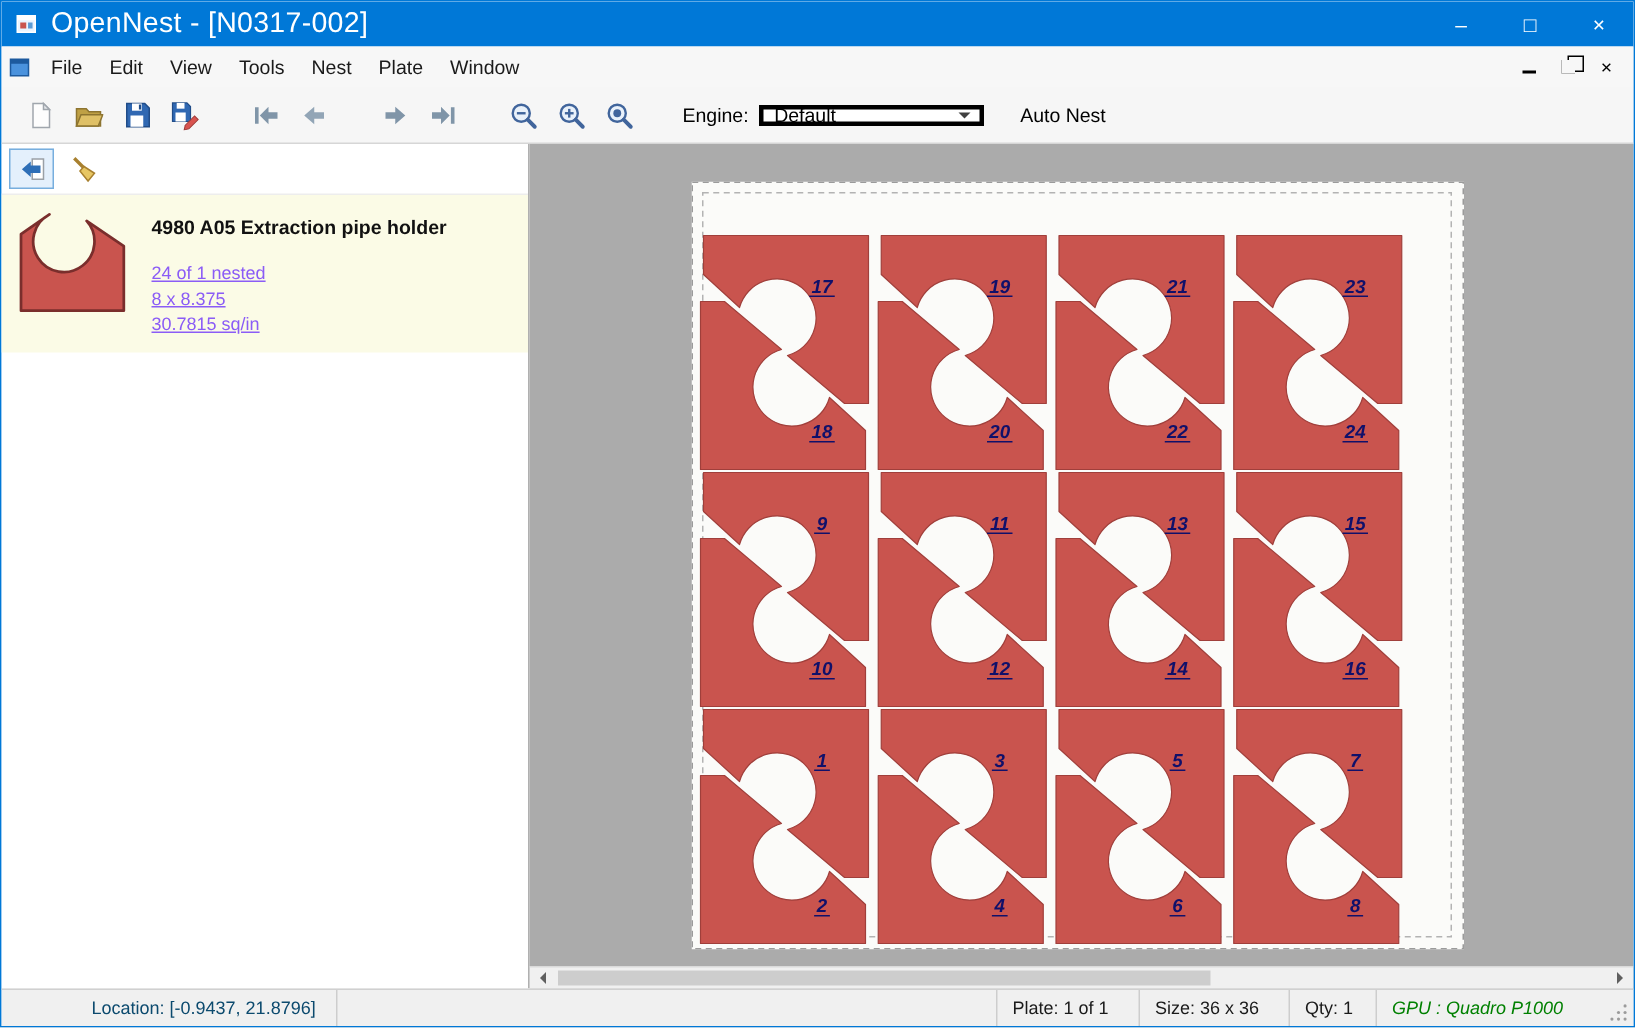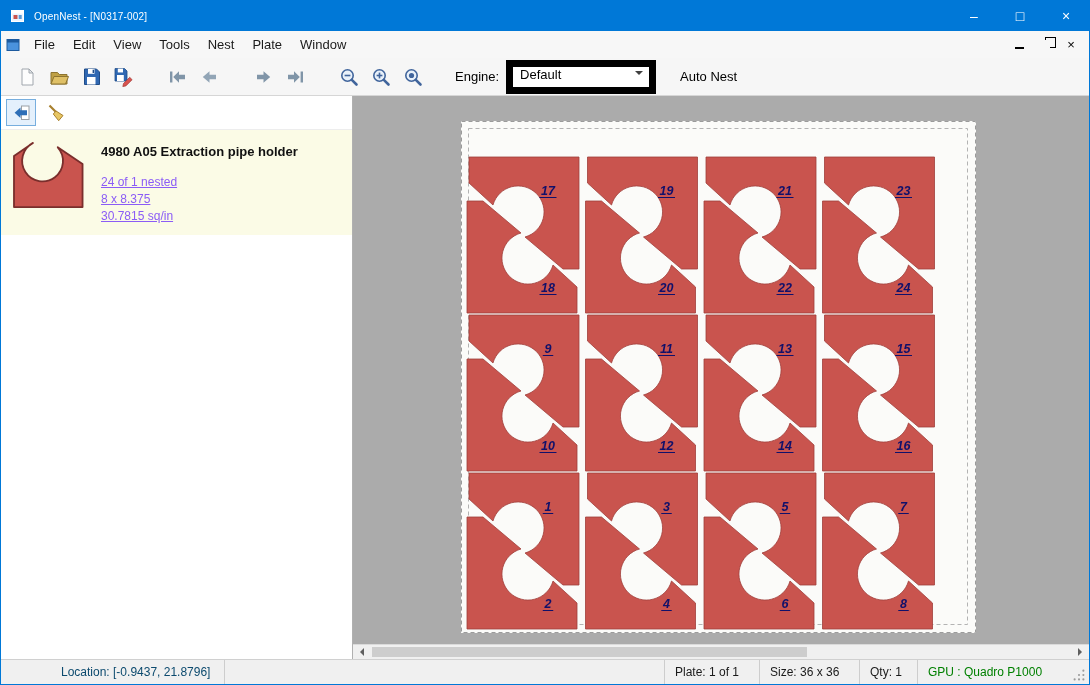--- a/index.html
+++ b/index.html
@@ -5,40 +5,40 @@
   * { margin:0; padding:0; box-sizing:border-box; }
   html,body { background:#fff; }
   .window{
     position:relative; width:1090px; height:685px;
     border:1px solid #0078d7; background:#fff; overflow:hidden;
     font-family:"Liberation Sans", sans-serif;
   }
   
   .titlebar{height:30px;background:#0078d7;display:flex;align-items:center;color:#fff;}
   .title-icon{width:16px;height:16px;margin:0 8px 0 9px;flex:none;}
-  .title-text{font-size:10px;letter-spacing:.2px;}
+  .title-text{font-size:19px;letter-spacing:.2px;}
   .tb-btns{margin-left:auto;display:flex;height:100%;}
   .tb-btn{width:46px;height:100%;display:flex;align-items:center;justify-content:center;font-size:14px;color:#fff;}
   
   .menubar{height:27px;background:#f7f7f7;display:flex;align-items:stretch;font-size:13px;color:#1a1a1a;}
   .mdi-doc{width:24px;display:flex;align-items:center;justify-content:center;}
   .menu-item{padding:0 9px;display:flex;align-items:center;}
   .mdi-controls{margin-left:auto;display:flex;align-items:center;gap:6px;padding-right:8px;}
   .mdi-btn{width:20px;height:18px;display:flex;align-items:center;justify-content:center;color:#000;}
   .glyph-min{width:9px;border-bottom:2px solid #000;height:2px;margin-top:7px;}
   .glyph-restore{position:relative;width:9px;height:9px;border:1px solid #000;background:#f7f7f7;}
   .glyph-restore::before{content:"";position:absolute;top:-4px;left:3px;width:9px;height:9px;border:1px solid #000;}
   .glyph-restore::after{content:"";position:absolute;top:-1px;left:-1px;width:9px;height:9px;background:#f7f7f7;}
   .glyph-close{font-size:13px;line-height:1;}
   
   .toolbar{height:38px;background:#f6f6f6;border-bottom:1px solid #d6d6d6;display:flex;align-items:center;padding:0 10px;}
   .tool-btn{width:32px;height:30px;display:flex;align-items:center;justify-content:center;flex:none;}
   .grp{margin-left:22px;}
   .engine-label{font-weight:normal;font-size:13px;margin-left:26px;margin-right:7px;}
-  .combo{width:150px;height:34px;background:#fff;border:7px solid #000000;display:flex;font-size:13px;padding-left:7px;}
+  .combo{width:150px;height:14px;background:#fff;border:3px solid #000000;display:flex;align-items:center;font-size:13px;padding-left:7px;}
   .combo-arrow{margin-left:auto;margin-right:6px;width:0;height:0;border:4px solid transparent;border-top-color:#404040;margin-top:4px;}
   .autonest{font-size:13px;margin-left:24px;}
   
   .content{position:absolute;top:95px;left:0;right:0;bottom:25px;display:flex;}
   .left-panel{width:352px;background:#fff;border-right:1px solid #b0b0b0;display:flex;flex-direction:column;flex:none;}
   .tabstrip{height:28px;background:#fbfbfb;display:flex;align-items:flex-end;border-bottom:1px solid #c8c8c8;padding-left:2px;}
   .tab{padding:4px 24px 5px;font-size:13px;border:1px solid #c8c8c8;border-bottom:none;background:#f0f0f0;color:#333;position:relative;}
   .tab.active{background:#fff;margin-bottom:-1px;padding:5px 24px 6px;z-index:2;}
   .panel-toolbar{height:34px;display:flex;align-items:center;gap:5px;padding:0 5px;border-bottom:1px solid #ededed;}
   .ptool-btn{width:30px;height:27px;display:flex;align-items:center;justify-content:center;border:1px solid transparent;}
@@ -59,21 +59,21 @@
   
   .statusbar{position:absolute;left:0;right:0;bottom:0;height:25px;background:#f0f0f0;border-top:1px solid #d0d0d0;display:flex;align-items:stretch;font-size:12px;color:#1a1a1a;}
   .sb-cell{display:flex;align-items:center;padding:0 10px;}
   .sb-select{width:50px;border-right:7px solid #0c4a6e;margin-top:39px;}
   .sb-loc{color:#0c4a6e;border-right:1px solid #cdcdcd;padding-right:14px;}
   .sb-right{margin-left:auto;display:flex;align-items:stretch;}
   .sb-b{border-left:1px solid #cdcdcd;}
   .sb-plate{width:95px;}
   .sb-size{width:100px;}
   .sb-qty{width:58px;}
-  .sb-gpu{width:152px;}
+  .sb-gpu{width:152px;font-style:italic;}
   .grip{width:20px;display:flex;align-items:flex-end;justify-content:flex-end;padding:3px 3px 2px 0;}
 </style>
 </head>
 <body>
 
 <div class="window">
 
   <div class="titlebar">
     <svg class="title-icon" viewBox="0 0 16 16">
       <rect x="1.5" y="2.5" width="12" height="11" fill="#eaf4ff" stroke="#ffffff"></rect>

